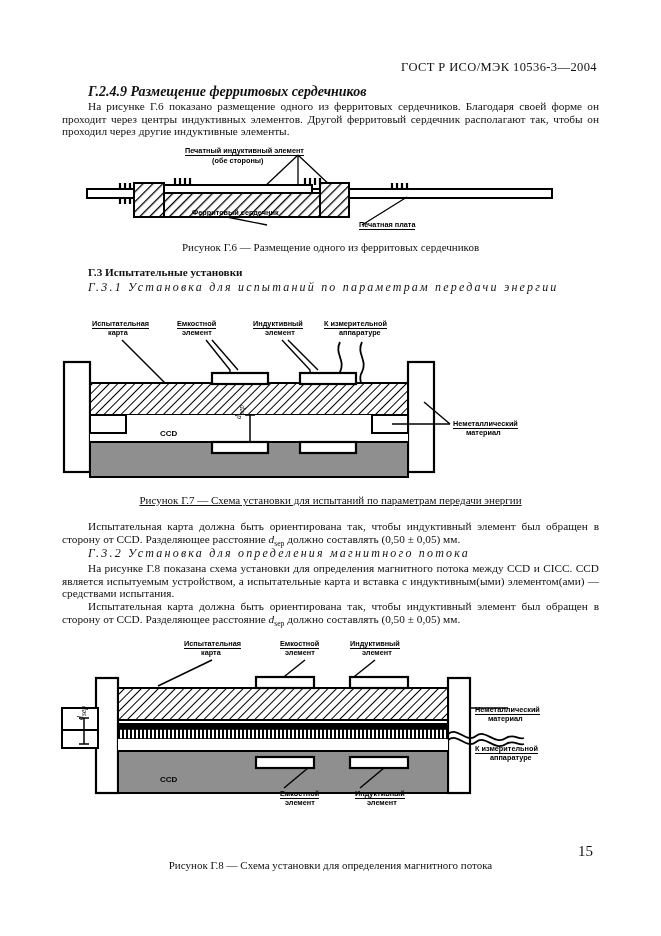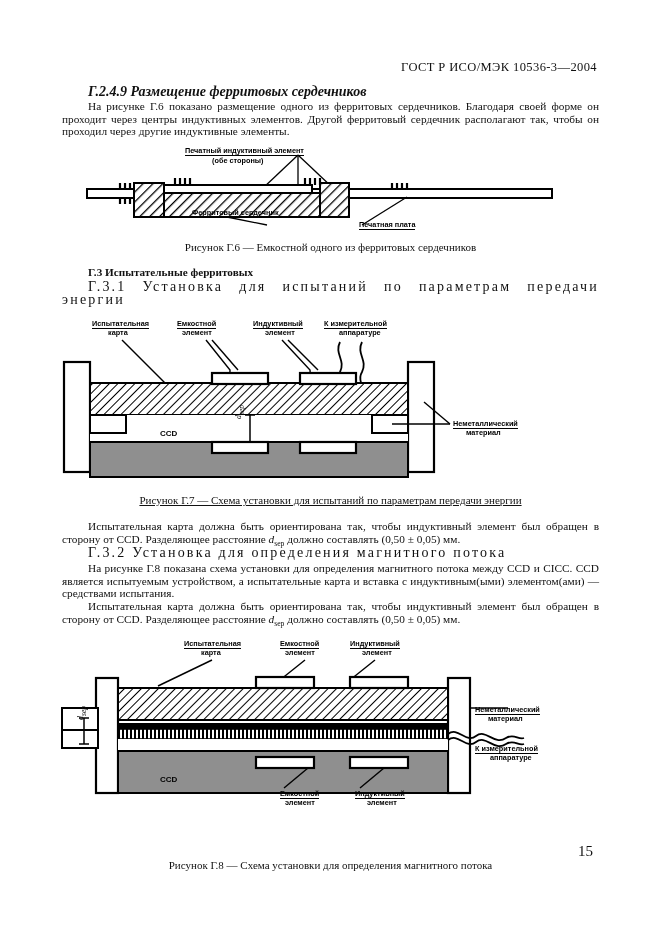--- a/index.html
+++ b/index.html
@@ -11,21 +11,21 @@
   
   .hdr{position:absolute;top:60px;right:64px;font-family:"Liberation Serif",serif;
        font-weight:normal;font-size:12.5px;letter-spacing:.4px;white-space:nowrap;}
 
   
   .txt{position:absolute;font-size:11.3px;line-height:12.6px;text-align:justify;
        text-justify:inter-word;}
   .para{left:62px;width:537px;text-indent:26px;}
   .hd-i{font-style:italic;font-weight:bold;font-size:14px;}
   .hd-b{font-weight:bold;font-size:11.2px;}
-  .sp{letter-spacing:2.2px;font-size:14px;}
+  .sp{letter-spacing:2.2px;font-size:12px;font-style:italic;}
   .cap{position:absolute;left:0;width:661px;text-align:center;font-size:11px;}
   .pgno{position:absolute;right:68px;top:843px;font-size:15px;}
   sub{font-size:7.6px;vertical-align:-3px;}
   i{font-style:italic;}
 
   
   .fig{position:absolute;}
   .lbl{position:absolute;font-family:"Liberation Sans",sans-serif;font-weight:bold;
        font-size:7.3px;line-height:8.2px;color:#000;text-align:center;white-space:nowrap;}
   .lbl.ul{border-bottom:1.4px solid #000;padding-bottom:0px;}
@@ -102,23 +102,23 @@
 
       <rect x="72" y="48" width="215" height="24" fill="url(#hatchA)" stroke="#000" stroke-width="2"></rect>
       <rect x="72" y="38" width="30" height="34" fill="url(#hatchA)" stroke="#000" stroke-width="2"></rect>
       <rect x="258" y="38" width="29" height="34" fill="url(#hatchA)" stroke="#000" stroke-width="2"></rect>
 
       <path class="ln" d="M205,80 L165,72" stroke-width="1.3"></path>
       <path class="ln" d="M300,80 L345,52" stroke-width="1.3"></path>
     </svg>
   </div>
 
-  <div class="cap" style="top:241px;">Рисунок Г.6 — Емкостной одного из ферритовых сердечников</div>
-
-  <div class="txt para hd-b" style="top:266px;text-indent:26px;">Г.3  Испытательные ферритовых</div>
+  <div class="cap" style="top:241px;">Рисунок Г.6 — Размещение одного из ферритовых сердечников</div>
+
+  <div class="txt para hd-b" style="top:266px;text-indent:26px;">Г.3  Испытательные установки</div>
   <div class="txt para sp" style="top:281px;text-indent:26px;">Г.3.1 Установка для испытаний по параметрам передачи энергии</div>
 
   <div class="fig" style="left:62px;top:320px;width:537px;height:165px;">
     <div class="lbl ul" style="left:30px;top:0px;">Испытательная</div>
     <div class="lbl" style="left:46px;top:9px;">карта</div>
 
     <div class="lbl ul" style="left:115px;top:0px;">Емкостной</div>
     <div class="lbl" style="left:120px;top:9px;">элемент</div>
 
     <div class="lbl ul" style="left:191px;top:0px;">Индуктивный</div>

